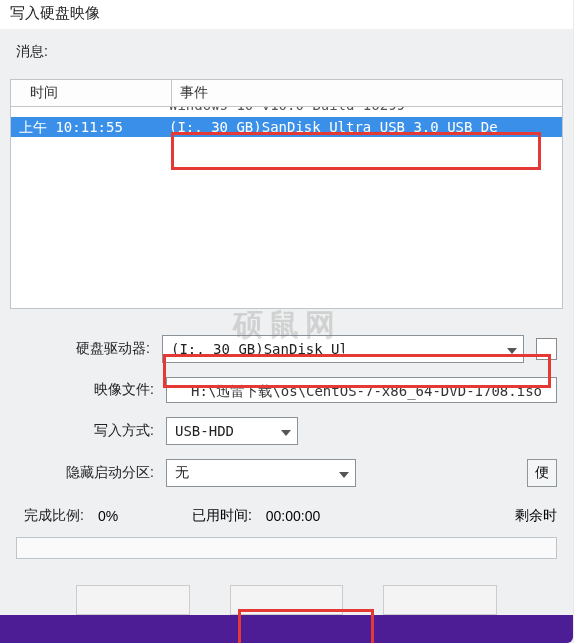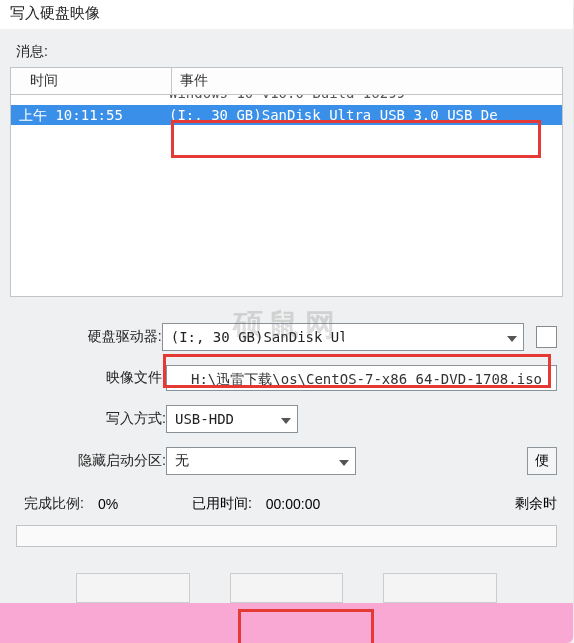--- a/index.html
+++ b/index.html
@@ -8,41 +8,41 @@
     padding: 0;
     font-family: "Microsoft YaHei", "SimSun", sans-serif;
     font-size: 14px;
     background: #fafafa;
     width: 574px;
     height: 643px;
     overflow: hidden;
     position: relative;
   }
   .window {
-    background: #f9a8d4;
+    background: #4c1d95;
     border-bottom-right-radius: 6px;
     box-shadow: 0 0 8px rgba(0,0,0,0.15);
     width: 573px;
     height: 643px;
     overflow: hidden;
   }
   .titlebar {
     padding: 4px 10px 6px 10px;
     font-size: 15px;
     color: #222;
     background: #fff;
   }
   .content {
     background: #eef0f1;
     padding: 10px 10px 0 10px;
   }
   .msg-label {
     font-size: 14px;
     color: #222;
-    margin: 4px 0 6px 6px;
+    margin: 4px 0 18px 6px;
   }
   .log {
     border: 1px solid #bfc5c9;
     background: #fff;
     height: 230px;
     position: relative;
     overflow: hidden;
   }
   .log-header {
     display: flex;
@@ -92,21 +92,21 @@
     background: #eef0f1;
   }
   .form-row {
     display: flex;
     align-items: center;
     margin-bottom: 14px;
   }
   .form-label {
     width: 150px;
     text-align: right;
-    padding-right: 0;
+    padding-right: 12px;
     font-size: 14px;
     color: #222;
   }
   .form-label.a { text-align: right; width: auto; padding-right:0; }
   .combo {
     border: 1px solid #8a9299;
     background: #fff;
     height: 28px;
     display: flex;
     align-items: center;

